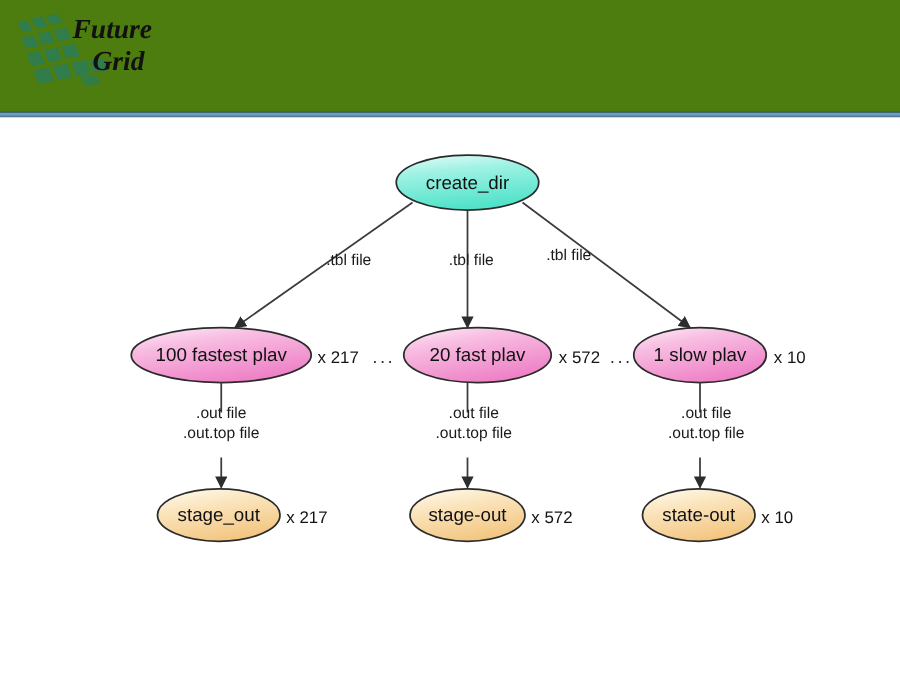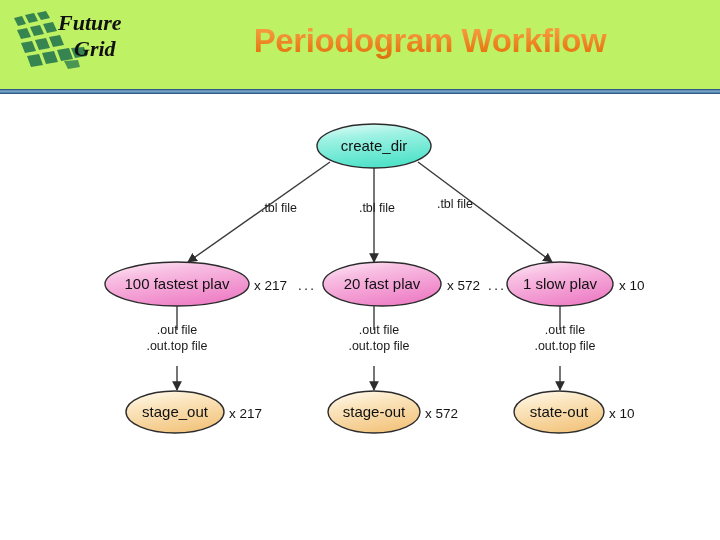--- a/index.html
+++ b/index.html
@@ -13,21 +13,21 @@
     position: relative;
     width: 720px; height: 540px;
     background: #ffffff;
   }
 
   
   #header {
     position: absolute;
     left: 0; top: 0;
     width: 720px; height: 92px;
-    background: #bef264;
+    background: #4d7c0f;
   }
   #logo {
     position: absolute;
     left: 8px; top: 4px;
     width: 132px; height: 76px;
   }
   #logo svg { display: block; }
 
   #title {
     position: absolute;
@@ -122,21 +122,20 @@
           <polygon points="63,44 76,43 79,52 67,54" opacity="0.95"></polygon>
           <polygon points="56,57 70,56 72,63 60,65" opacity="0.8"></polygon>
         </g>
         <g fill="#111111" font-family="'Liberation Serif', serif" font-style="italic" font-weight="bold">
           <text x="50" y="26" font-size="22">Future</text>
           <text x="66" y="52" font-size="22">Grid</text>
         </g>
       </svg>
     </div>
 
-    <div id="title">Periodogram Workflow</div>
 
     <div id="divider"></div>
   </div>
 
   <div id="diagram">
     <svg width="720" height="446" viewBox="0 0 720 446" xmlns="http://www.w3.org/2000/svg">
       <defs>
         <linearGradient id="gradCyan" x1="0" y1="0" x2="0.25" y2="1">
           <stop offset="0%" stop-color="#E9FCF8"></stop>
           <stop offset="35%" stop-color="#9FF2E4"></stop>

